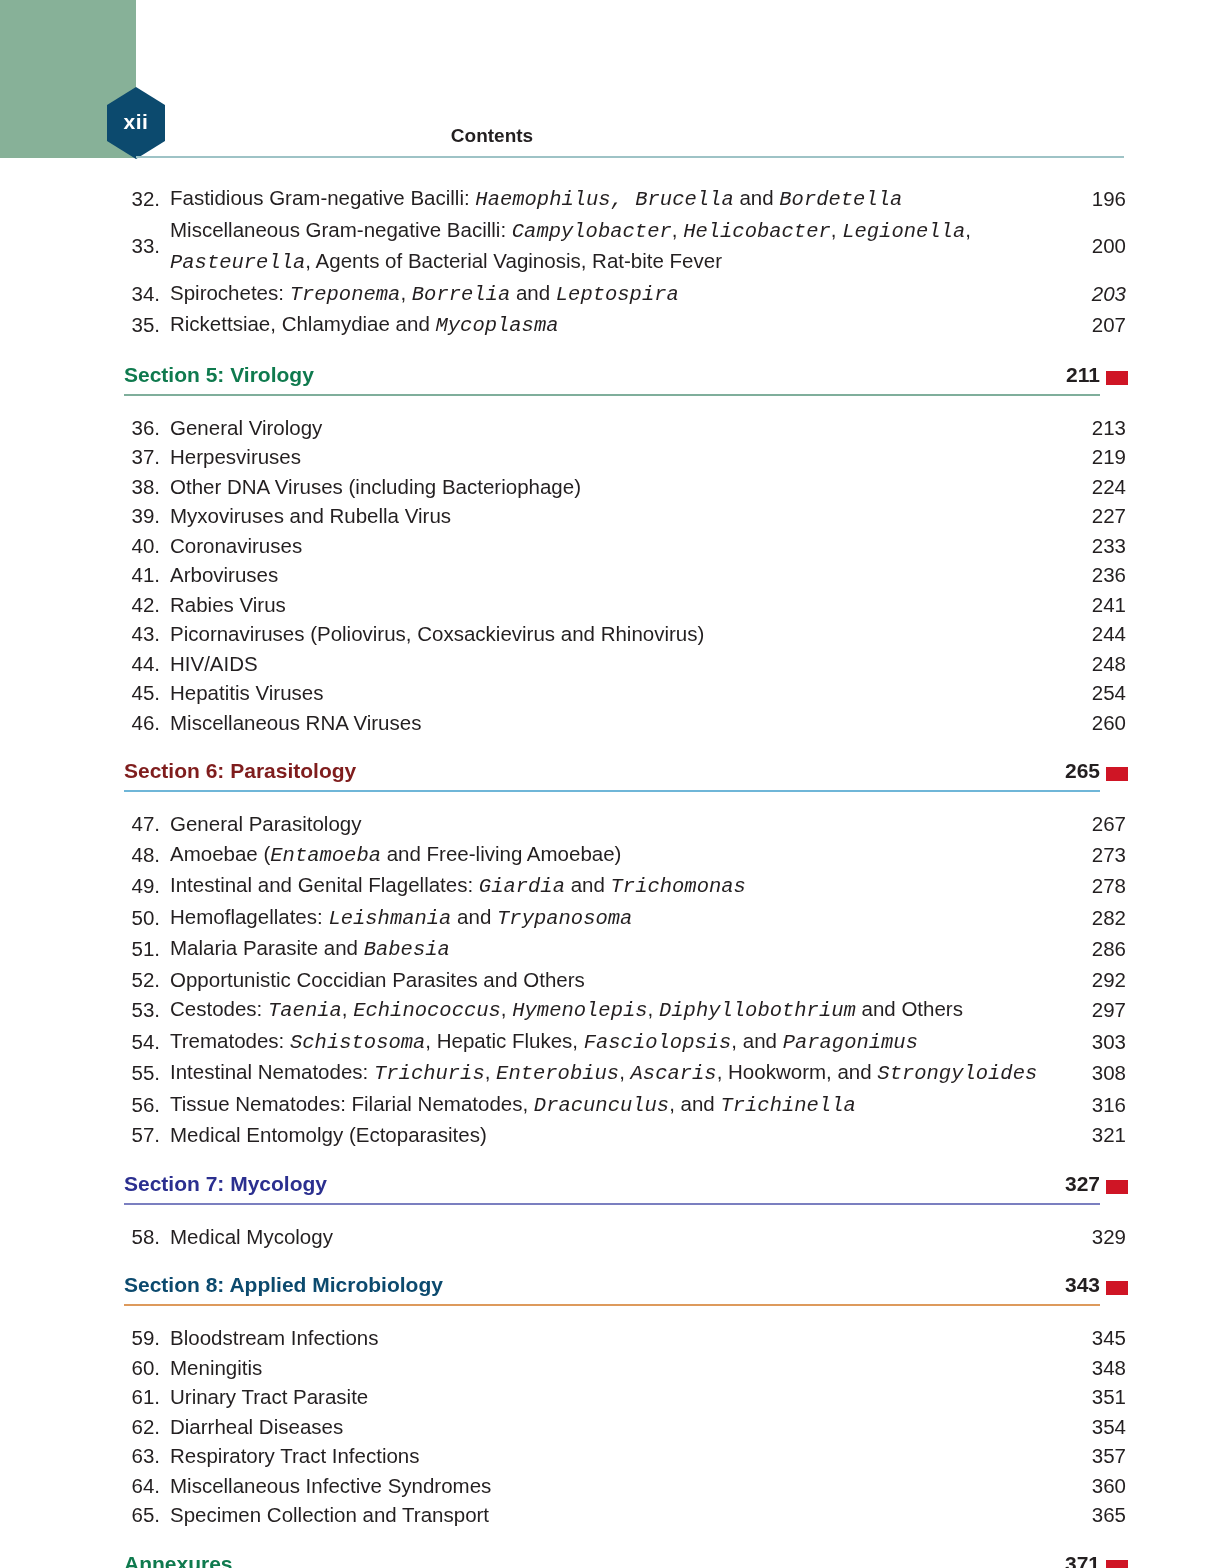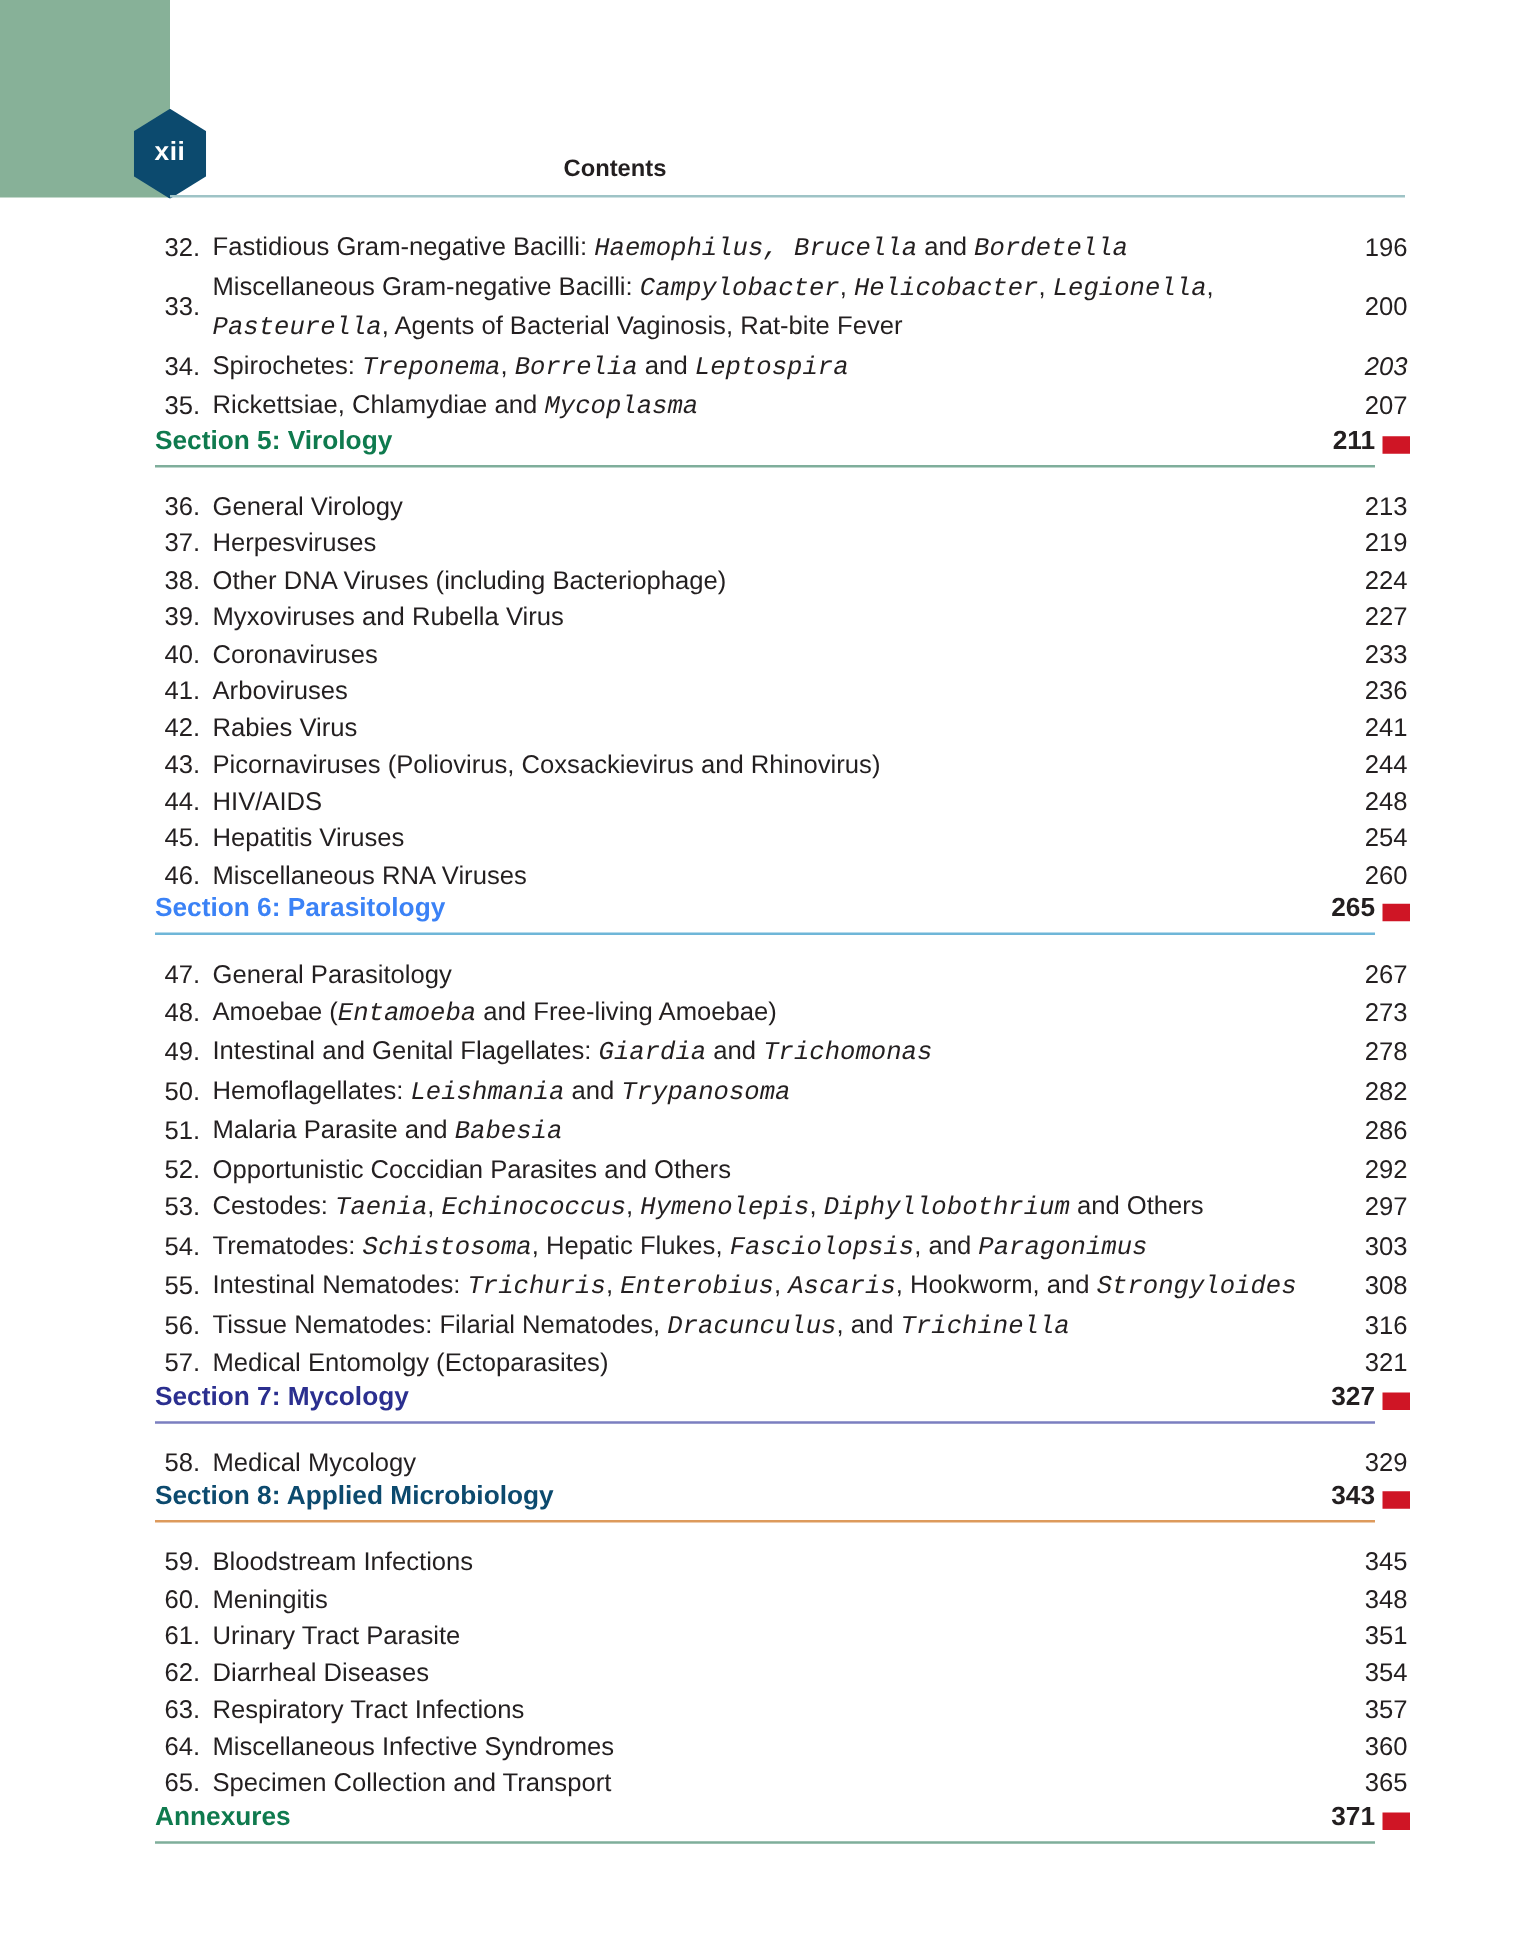--- a/index.html
+++ b/index.html
@@ -103,20 +103,21 @@
     font-family: Liberation Mono, monospace;
   }
 
   .chapter-list {
     margin-top: 10px;
   }
 
   
   .section {
     position: relative;
+    margin-top: 22px;
     margin-bottom: 4px;
     height: 40px;
   }
   .section .row {
     display: flex;
     align-items: baseline;
     justify-content: space-between;
     width: 976px;
     padding-bottom: 3px;
   }
@@ -245,21 +246,21 @@
           <div class="entry">
             <span class="num">46.</span>
             <span class="title"><span>Miscellaneous RNA Viruses</span></span>
             <span class="page">260</span>
           </div>
         </div>
       </div>
       <div>
         <div class="section">
           <div class="row">
-            <span class="sec-title" style="color: #3b82f6;">Section 6: Parasitology</span>
+            <span class="sec-title" style="color: #7f1d1d;">Section 6: Parasitology</span>
             <span class="sec-page">265</span>
           </div>
           <div class="rule" style="background: rgb(111, 182, 216);"></div>
           <div class="marker" style="background: rgb(207, 21, 37);"></div>
         </div>
         <div class="chapter-list">
           <div class="entry">
             <span class="num">47.</span>
             <span class="title"><span>General Parasitology</span></span>
             <span class="page">267</span>

